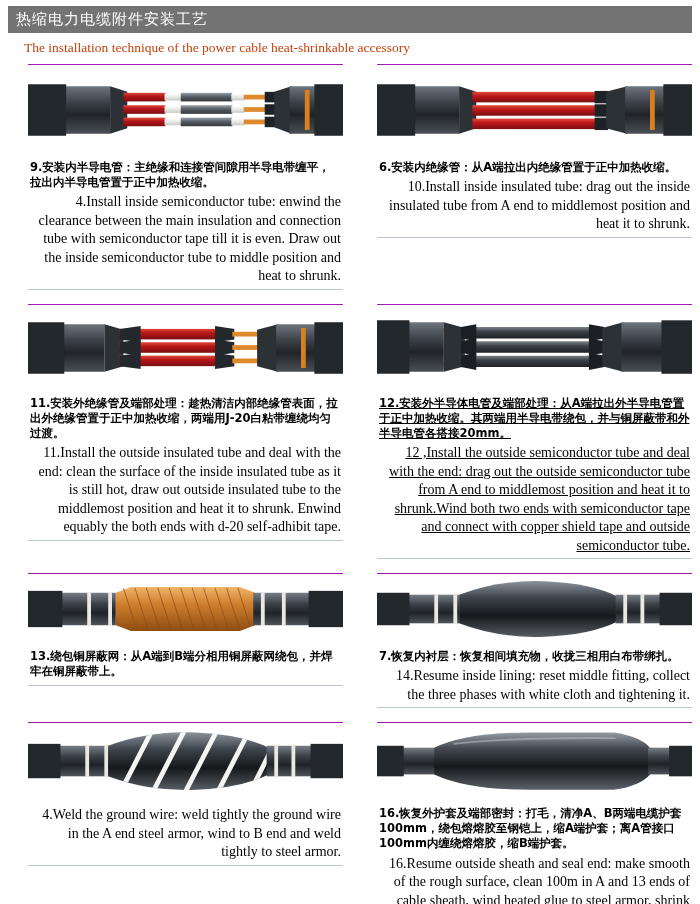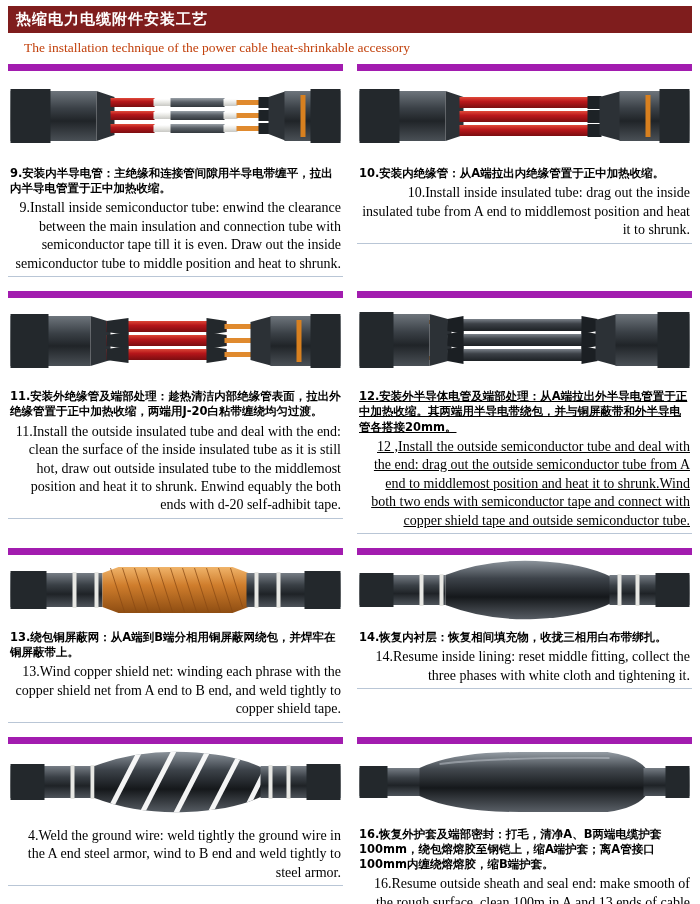--- a/index.html
+++ b/index.html
@@ -18,24 +18,24 @@
   .page {
     width: 700px;
     height: 904px;
     position: relative;
     box-sizing: border-box;
     padding: 0 8px;
   }
   
   .header-bar {
     margin: 6px 0 0 0;
-    background: #7f1d1d;
+    background: #737373;
     color: #ffffff;
     font-family: "DejaVu Sans", sans-serif;
-    font-weight: bold;
+    font-weight: normal;
     font-size: 15px;
     letter-spacing: 1px;
     padding: 4px 21px 5px 8px;
     line-height: 1.2;
   }
   .header-sub {
     color: #c2410c;
     font-family: "Liberation Serif", serif;
     font-size: 13.5px;
     padding: 7px 0 8px 16px;
@@ -44,23 +44,24 @@
   .grid {
     display: grid;
     grid-template-columns: 1fr 1fr;
     column-gap: 14px;
   }
   .cell {
     position: relative;
     padding-bottom: 8px;
   }
   .cell-inner {
-    border-top: 7px solid #a21caf;
+    border-top: 1px solid #a21caf;
     border-bottom: 1px solid #b9c6d6;
     padding: 0;
+    margin-left: 20px;
   }
   .fig {
     position: relative;
     width: 100%;
     background: #ffffff;
     overflow: hidden;
   }
   .caption {
     font-size: 11.5px;
     line-height: 1.32;
@@ -148,21 +149,21 @@
 
             <path d="M258 26 L276 20 L276 70 L258 63 Z" fill="#2c3136"></path>
             <path d="M274 20 L330 20 L330 70 L274 70 Z" fill="url(#g9cable)"></path>
             <rect x="300" y="18" width="30" height="54" fill="#23282c"></rect>
 
             <rect x="290" y="24" width="5" height="42" fill="#d8801f"></rect>
           </svg>
         </div>
         <div class="caption">
           <span class="cn">9.安装内半导电管：主绝缘和连接管间隙用半导电带缠平，拉出内半导电管置于正中加热收缩。</span>
-          <span class="en">9.Install inside semiconductor tube: enwind the clearance between the main insulation and connection tube with semiconductor tape till it is even. Draw out the inside semiconductor tube to middle position and heat to shrunk.</span>
+          <span class="en">4.Install inside semiconductor tube: enwind the clearance between the main insulation and connection tube with semiconductor tape till it is even. Draw out the inside semiconductor tube to middle position and heat to shrunk.</span>
         </div>
       </div>
     </div>
 
     <div class="cell">
       <div class="cell-inner">
         <div class="fig">
           <svg viewBox="0 0 330 90" width="100%" height="90">
             <defs>
               <linearGradient id="g10cable" x1="0" y1="0" x2="0" y2="1">
@@ -188,21 +189,21 @@
             <rect x="228" y="25" width="14" height="13" fill="#1d2226"></rect>
             <rect x="228" y="39" width="14" height="13" fill="#1d2226"></rect>
             <rect x="228" y="53" width="14" height="13" fill="#1d2226"></rect>
             <path d="M240 26 L262 20 L262 70 L240 64 Z" fill="#2c3136"></path>
             <path d="M260 20 L330 20 L330 70 L260 70 Z" fill="url(#g10cable)"></path>
             <rect x="300" y="18" width="30" height="54" fill="#23282c"></rect>
             <rect x="286" y="24" width="5" height="42" fill="#d8801f"></rect>
           </svg>
         </div>
         <div class="caption">
-          <span class="cn">10.安装内绝缘管：从A端拉出内绝缘管置于正中加热收缩。</span>
+          <span class="cn">6.安装内绝缘管：从A端拉出内绝缘管置于正中加热收缩。</span>
           <span class="en">10.Install inside insulated tube: drag out the inside insulated tube from A end to middlemost position and heat it to shrunk.</span>
         </div>
       </div>
     </div>
 
     <div class="cell">
       <div class="cell-inner" style="margin-top:6px;">
         <div class="fig">
           <svg viewBox="0 0 330 86" width="100%" height="86">
             <defs>
@@ -333,21 +334,20 @@
               <line x1="220" y1="13" x2="232" y2="52"></line>
             </g>
             <rect x="236" y="18" width="94" height="34" fill="url(#g13cable)"></rect>
             <rect x="294" y="16" width="36" height="38" fill="#23282c"></rect>
             <rect x="244" y="17" width="4" height="36" fill="#e8e8e4"></rect>
             <rect x="266" y="17" width="4" height="36" fill="#e8e8e4"></rect>
           </svg>
         </div>
         <div class="caption">
           <span class="cn">13.绕包铜屏蔽网：从A端到B端分相用铜屏蔽网绕包，并焊牢在铜屏蔽带上。</span>
-          <span class="en">13.Wind copper shield net: winding each phrase with the copper shield net from A end to B end, and weld tightly to copper shield tape.</span>
         </div>
       </div>
     </div>
 
     <div class="cell">
       <div class="cell-inner" style="margin-top:6px;">
         <div class="fig">
           <svg viewBox="0 0 330 70" width="100%" height="70">
             <defs>
               <linearGradient id="g14cable" x1="0" y1="0" x2="0" y2="1">
@@ -369,21 +369,21 @@
             <rect x="80" y="19" width="4" height="32" fill="#e8e8e4"></rect>
 
             <path d="M86 20 Q128 4 176 6 Q224 8 252 22 L252 48 Q224 62 176 64 Q128 66 86 50 Z" fill="url(#g14body)"></path>
             <rect x="250" y="20" width="80" height="30" fill="url(#g14cable)"></rect>
             <rect x="296" y="18" width="34" height="34" fill="#23282c"></rect>
             <rect x="258" y="19" width="4" height="32" fill="#e8e8e4"></rect>
             <rect x="276" y="19" width="4" height="32" fill="#e8e8e4"></rect>
           </svg>
         </div>
         <div class="caption">
-          <span class="cn">14.恢复内衬层：恢复相间填充物，收拢三相用白布带绑扎。</span>
+          <span class="cn">7.恢复内衬层：恢复相间填充物，收拢三相用白布带绑扎。</span>
           <span class="en">14.Resume inside lining: reset middle fitting, collect the three phases with white cloth and tightening it.</span>
         </div>
       </div>
     </div>
 
     <div class="cell">
       <div class="cell-inner" style="margin-top:6px;">
         <div class="fig">
           <svg viewBox="0 0 330 78" width="100%" height="78">
             <defs>

